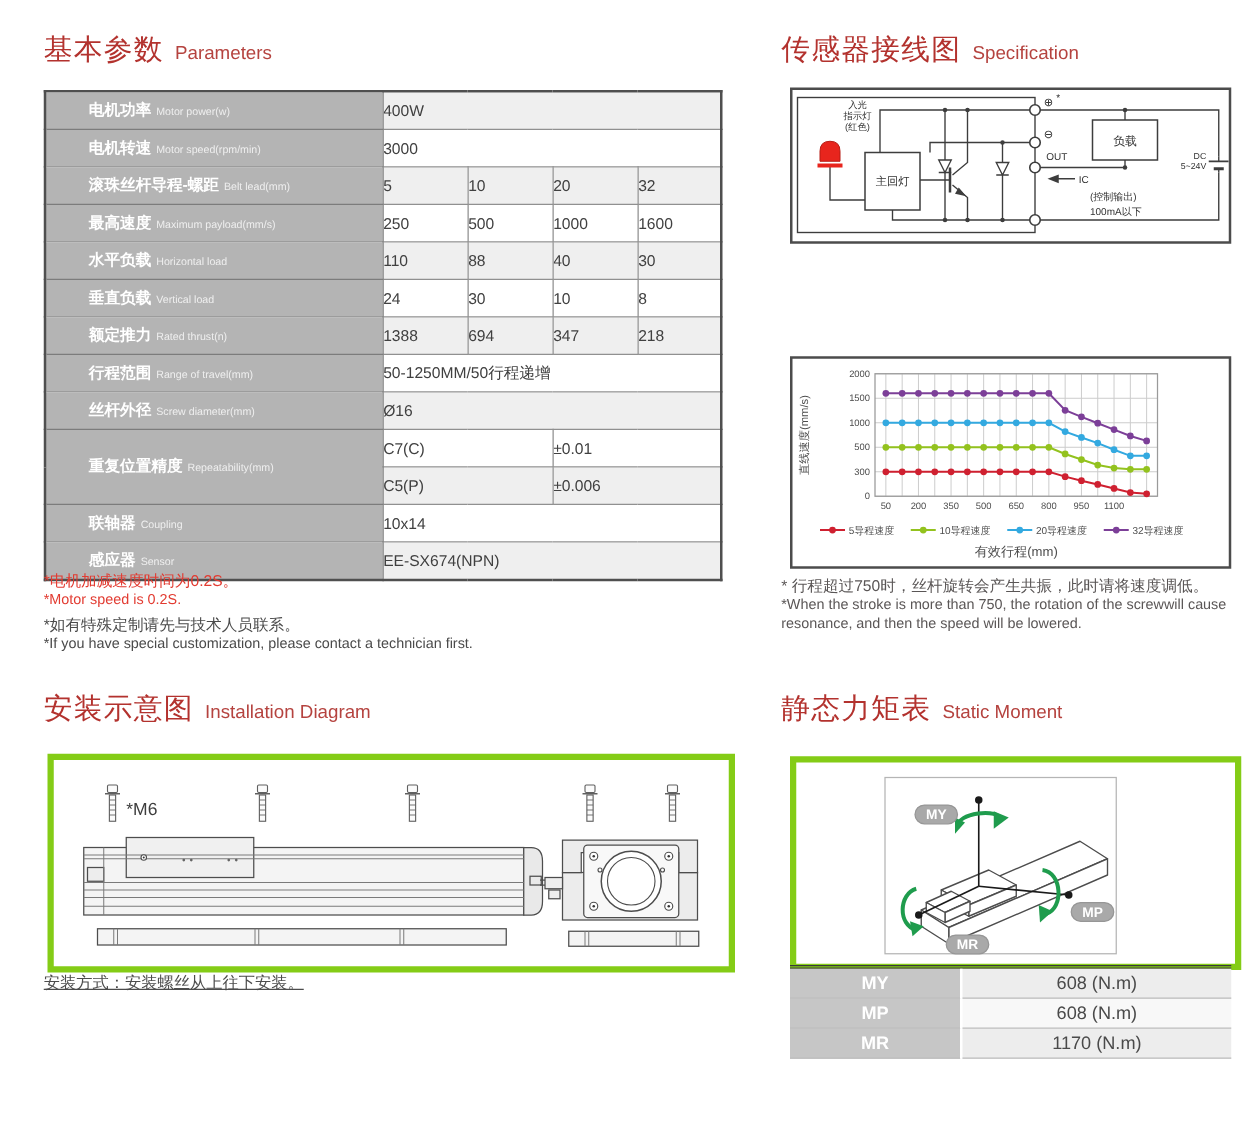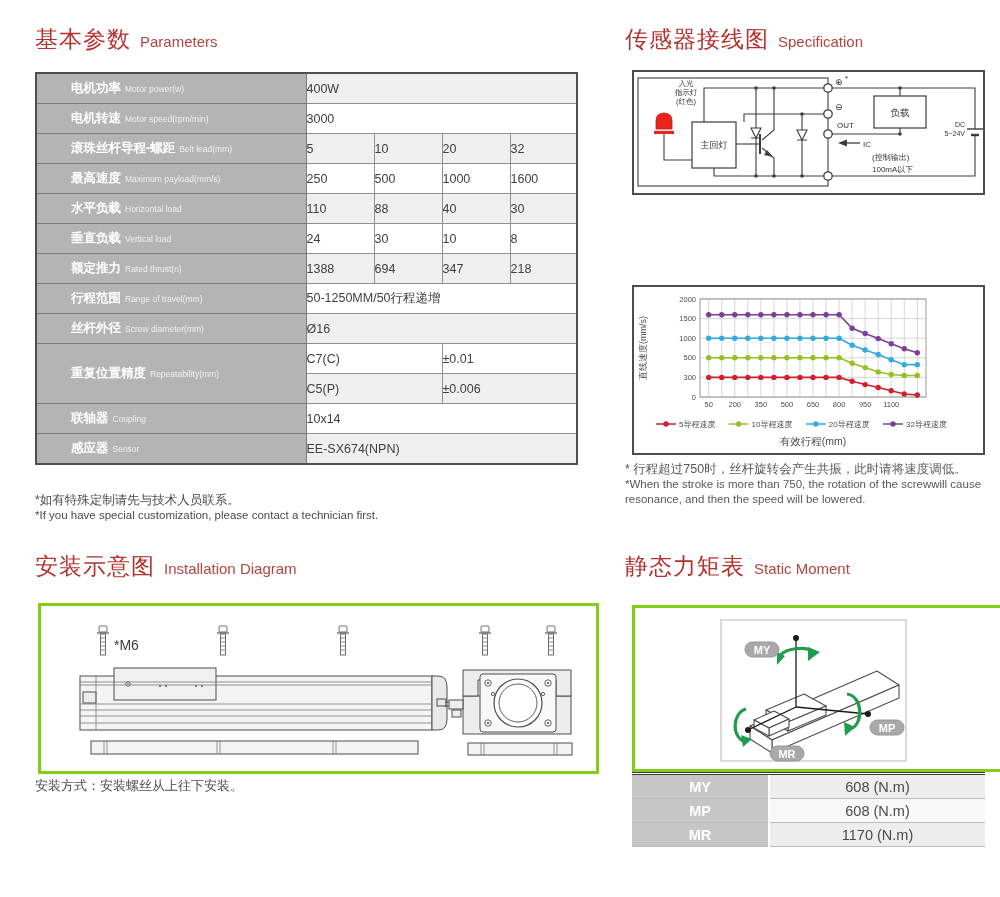--- a/index.html
+++ b/index.html
@@ -17,29 +17,29 @@
   .param-table td.lbl .cn{color:#fff;font-weight:bold;font-size:12.5px;}
   .param-table td.lbl .en{color:#efefef;font-size:8.5px;margin-left:4px;margin-top:46px;}
   .param-table td.val.g{background:#efefef;}
   .note{position:absolute;line-height:15px;}
   .note .l1{font-size:12.5px;}
   .note .l2{font-size:11.5px;}
   .note.red{color:#e23b31;}
   .note.dark{color:#4a4a4a;}
   .diag-box{position:absolute;background:#fff;}
   .bd-dark{border:2px solid #4c4c4c;}
-  .bd-light{border:3px solid #84cc16;padding-left:15px;}
+  .bd-light{border:5px solid #84cc16;}
   
   .moment-table{position:absolute;left:632px;top:772px;width:353px;border-top:3px double #3a3a3a;}
   .moment-table table{width:100%;border-collapse:collapse;}
   .moment-table td{height:23px;padding:0;font-size:14.5px;text-align:center;border-bottom:1px solid #bcbcbc;}
   .moment-table td.mlbl{background:#c6c6c6;color:#fff;font-weight:bold;width:136px;border-right:2px solid #fff;}
   .moment-table tr:nth-child(odd) td.mval{background:#ededed;color:#4a4a4a;}
   .moment-table tr:nth-child(even) td.mval{background:#f8f8f8;color:#4a4a4a;}
-  .caption{position:absolute;font-size:13px;color:#4c4c4c;}
+  .caption{position:absolute;font-size:13px;color:#4c4c4c;text-decoration:underline;}
   svg text{font-family:"Liberation Sans","DejaVu Sans",sans-serif;}
 </style>
 </head>
 <body>
 
 <div class="page">
 
   <div class="sec-title" style="left:35px;top:24px;">
     <span class="cn">基本参数</span><span class="en">Parameters</span>
   </div>
@@ -117,20 +117,24 @@
           <td class="lbl"><span class="cn">联轴器</span><span class="en">Coupling</span></td>
           <td class="val" colspan="4">10x14</td>
         </tr>
         <tr>
           <td class="lbl"><span class="cn">感应器</span><span class="en">Sensor</span></td>
           <td class="val g" colspan="4">EE-SX674(NPN)</td>
         </tr>
       </tbody>
   </table>
 
+  <div class="note red" style="left:35px;top:458px;">
+    <div class="l1">*电机加减速度时间为0.2S。</div>
+    <div class="l2">*Motor speed is 0.2S.</div>
+  </div>
   <div class="note dark" style="left:35px;top:493px;">
     <div class="l1">*如有特殊定制请先与技术人员联系。</div>
     <div class="l2">*If you have special customization, please contact a technician first.</div>
   </div>
 
   <div class="sec-title" style="left:625px;top:24px;">
     <span class="cn">传感器接线图</span><span class="en">Specification</span>
   </div>
 
   <div class="diag-box bd-dark" style="left:632px;top:70px;width:349px;height:121px;">

